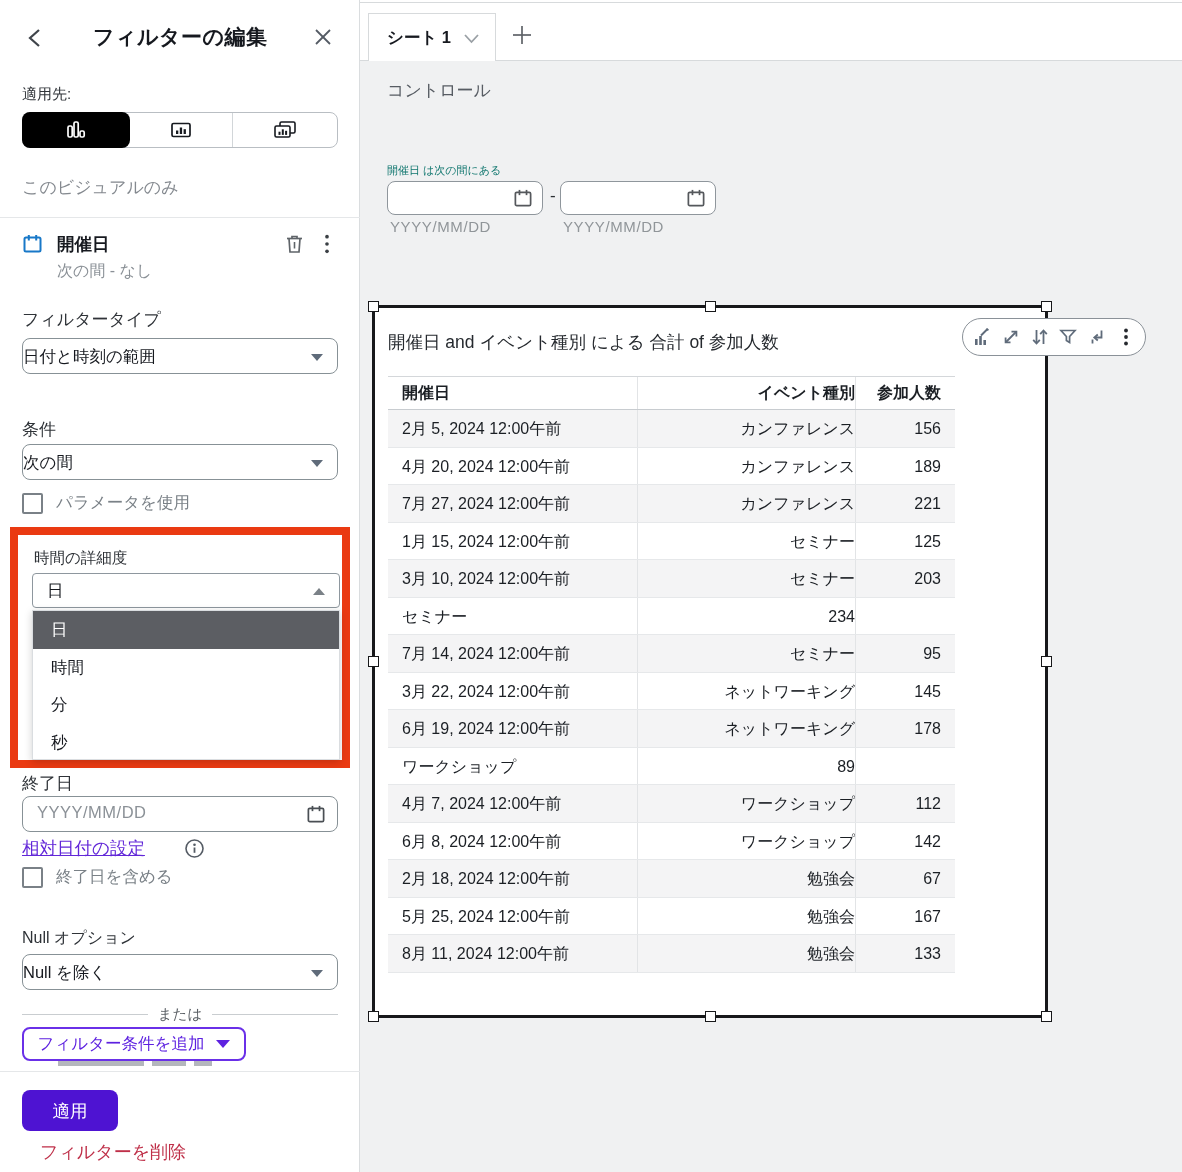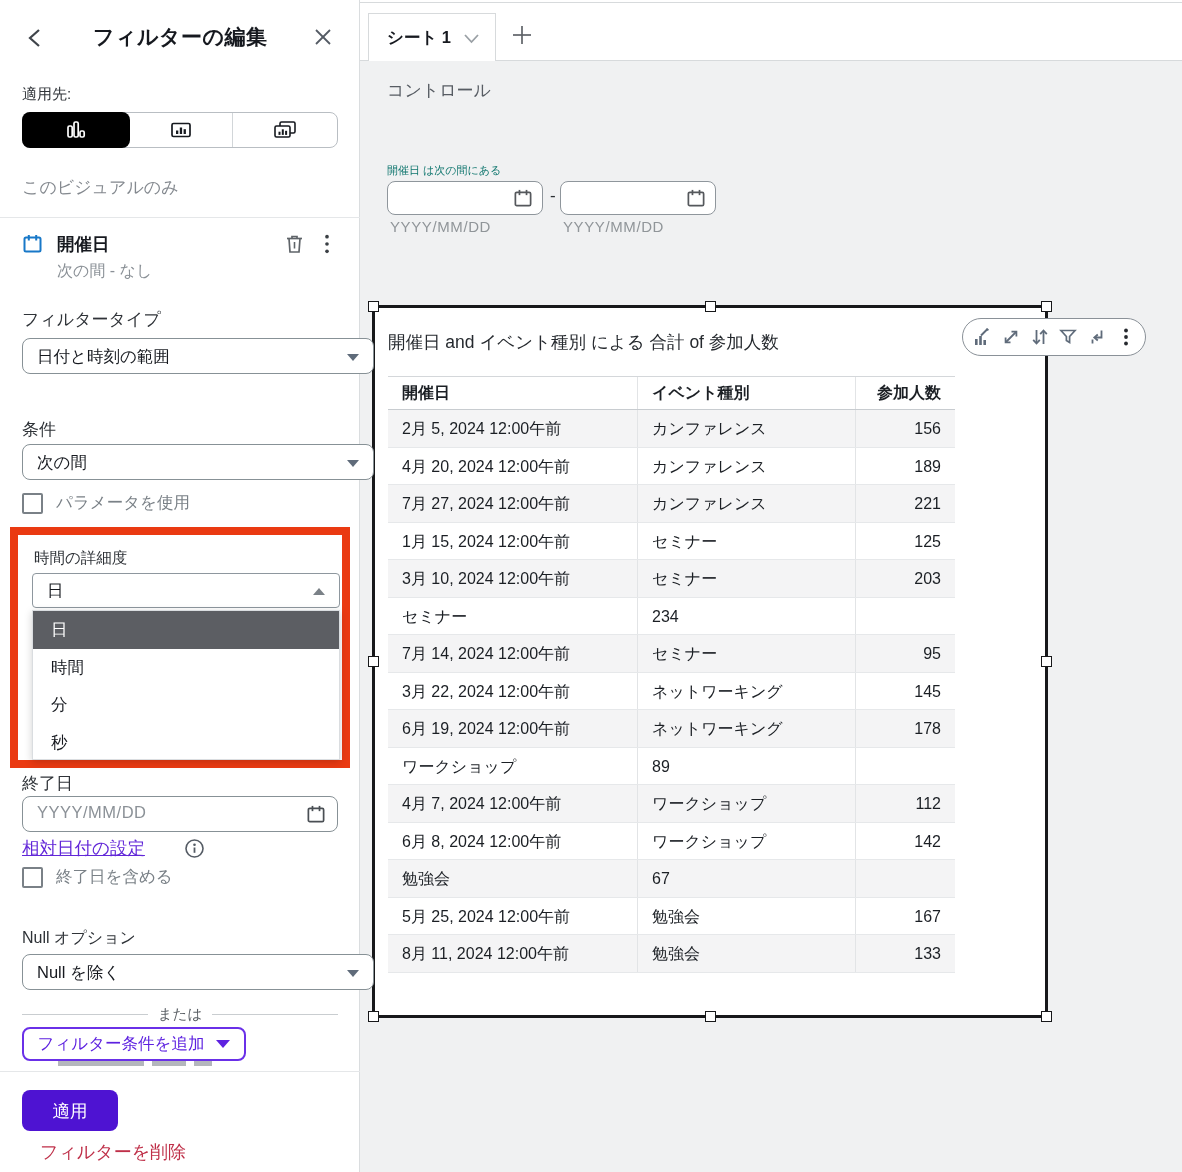--- a/index.html
+++ b/index.html
@@ -22,21 +22,21 @@
   .scope-caption { position:absolute; left:22px; top:176px; font-size:17px; color:#84898f; }
   .hdiv { position:absolute; left:0; width:360px; height:1px; background:#e5e7e9; }
 
   .f-cal { position:absolute; left:22px; top:233px; }
   .f-name { position:absolute; left:57px; top:232px; font-size:17.5px; font-weight:700; color:#16191f; }
   .f-trash { position:absolute; left:284px; top:233px; cursor:pointer; }
   .f-kebab { position:absolute; left:320px; top:233px; width:14px; height:22px; cursor:pointer; }
   .f-summary { position:absolute; left:57px; top:261px; font-size:16px; color:#8a9096; }
 
   .grp-label { position:absolute; left:22px; font-size:17px; color:#2f3338; }
-  .select { position:absolute; left:22px; width:352px; height:36px; border:1px solid #879196; border-radius:8px; background:#fff; font-size:16.5px; color:#16191f; line-height:34px; padding-left:14px; cursor:pointer; }
+  .select { position:absolute; left:22px; width:316px; height:36px; border:1px solid #879196; border-radius:8px; background:#fff; font-size:16.5px; color:#16191f; line-height:34px; cursor:pointer; }
   .caret-down { position:absolute; right:14px; top:15px; width:0; height:0; border-left:6px solid transparent; border-right:6px solid transparent; border-top:7px solid #5f6b7a; }
   .caret-up   { position:absolute; right:14px; top:14px; width:0; height:0; border-left:6px solid transparent; border-right:6px solid transparent; border-bottom:7px solid #7a8187; }
 
   .checkline { position:absolute; left:22px; display:flex; align-items:center; gap:13px; cursor:pointer; }
   .checkbox { width:21px; height:21px; border:2px solid #7a8187; border-radius:2px; background:#fff; }
   .checklabel { font-size:16.5px; color:#7a8187; }
 
   
   .hl-box { position:absolute; left:10px; top:527px; width:340px; height:241px; border:8px solid #ea3a12; background:#fff; z-index:6; }
   .hl-label { position:absolute; left:16px; top:13px; font-size:15.5px; color:#2f3338; }
@@ -92,21 +92,21 @@
 
   .table { position:absolute; left:13px; top:68px; width:567px; }
   .trow, .thead-row { display:flex; }
   .thead-row { height:34px; border-top:1px solid #d4d7da; border-bottom:1px solid #c8ccd0; }
   .thead-row .tcell { font-weight:700; line-height:32px; }
   .trow { height:37.5px; border-bottom:1px solid #e6e8ea; }
   .trow:nth-child(odd) { background:#f4f4f5; }
   .trow:nth-child(even) { background:#fff; }
   .tcell { font-size:16px; color:#1b1f24; line-height:37px; padding-left:14px; overflow:hidden; white-space:nowrap; }
   .tcell:nth-child(1) { width:250px; border-right:1px solid #e2e4e6; }
-  .tcell:nth-child(2) { width:218px; border-right:1px solid #e2e4e6; }
+  .tcell:nth-child(2) { width:218px; border-right:1px solid #e2e4e6;text-align:right; }
   .tcell:nth-child(3) { width:99px; text-align:right; padding-right:14px; padding-left:0; }
 </style>
 </head>
 <body>
 
 <div class="app">
 
   <aside class="panel">
 
     <svg class="panel-back" viewBox="0 0 20 22">
@@ -390,20 +390,21 @@
                 <div class="tcell">4月 7, 2024 12:00午前</div>
                 <div class="tcell">ワークショップ</div>
                 <div class="tcell">112</div>
               </div>
               <div class="trow">
                 <div class="tcell">6月 8, 2024 12:00午前</div>
                 <div class="tcell">ワークショップ</div>
                 <div class="tcell">142</div>
               </div>
               <div class="trow">
+                <div class="tcell">2月 18, 2024 12:00午前</div>
                 <div class="tcell">勉強会</div>
                 <div class="tcell">67</div>
               </div>
               <div class="trow">
                 <div class="tcell">5月 25, 2024 12:00午前</div>
                 <div class="tcell">勉強会</div>
                 <div class="tcell">167</div>
               </div>
               <div class="trow">
                 <div class="tcell">8月 11, 2024 12:00午前</div>

